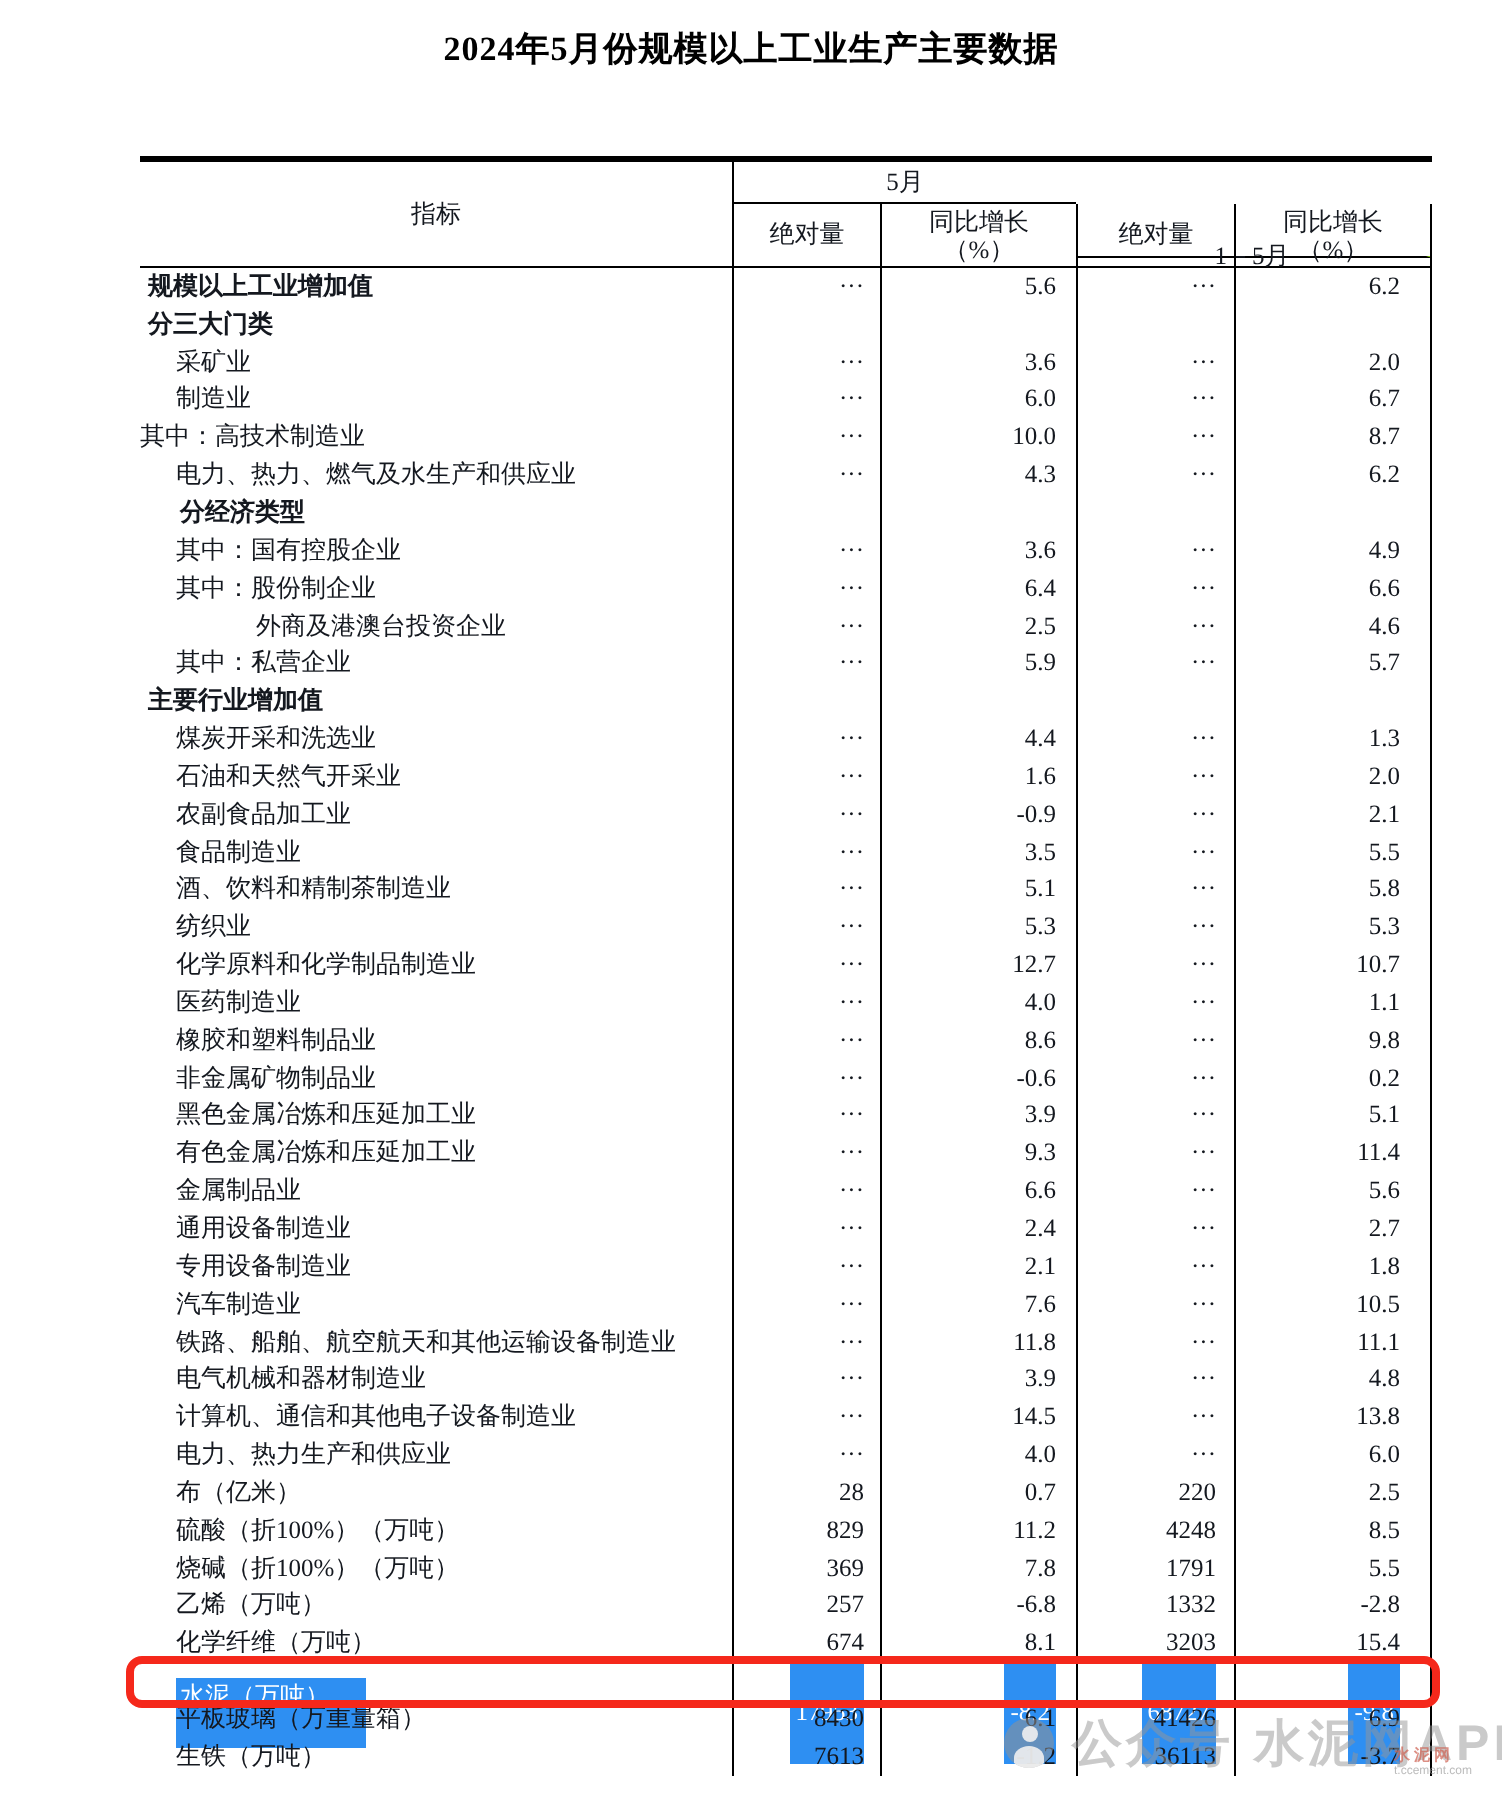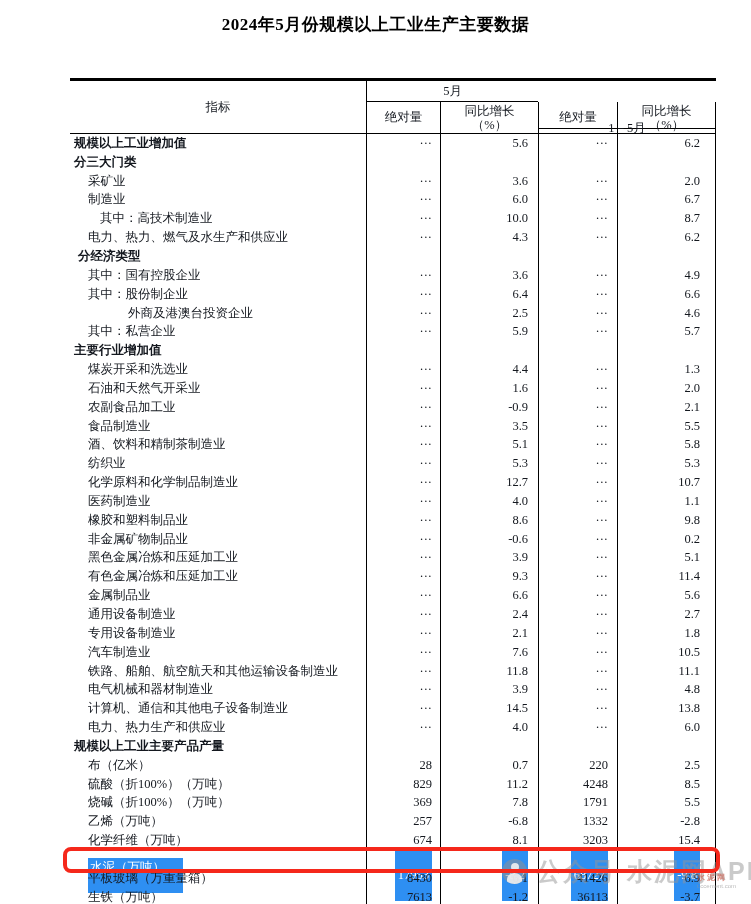--- a/index.html
+++ b/index.html
@@ -18,21 +18,21 @@
   .thead{
     display:grid;
     grid-template-columns:296px 74px 98px 79px 99px;
     grid-template-rows:21px 31px;
     border-top:3px solid #000;border-bottom:1px solid #000;
     font-size:12.5px;
   }
   .thead>div{display:flex;align-items:center;justify-content:center;text-align:center;}
   .h-ind{grid-column:1;grid-row:1/3;}
   .h-may{grid-column:2/4;grid-row:1;border-left:1px solid #000;border-bottom:1px solid #000;}
-  .h-ytd{grid-column:4/6;grid-row:1;border-left:1px solid #000;border-bottom:1px solid #000;border-right:1px solid #84cc16;margin-top:47px;}
+  .h-ytd{grid-column:4/6;grid-row:1;border-left:1px solid #000;border-bottom:1px solid #000;border-right:3px solid #84cc16;margin-top:47px;}
   .h-abs1{grid-column:2;grid-row:2;border-left:1px solid #000;}
   .h-yoy1{grid-column:3;grid-row:2;border-left:1px solid #000;flex-direction:column;line-height:14px;}
   .h-abs2{grid-column:4;grid-row:2;border-left:1px solid #000;}
   .h-yoy2{grid-column:5;grid-row:2;border-left:1px solid #000;border-right:1px solid #000;flex-direction:column;line-height:14px;}
   
   .tbody{position:relative;}
   .row{
     position:relative;
     display:grid;
     grid-template-columns:296px 74px 98px 79px 99px;
@@ -173,21 +173,21 @@
       <div class="cell c-num c3">
             <span class="val">···</span>
           </div>
       <div class="cell c-num c4">
             <span class="val">6.7</span>
           </div>
     </div>
 
     <div class="row">
       <div class="cell c-label">
-            <span class="label-text" style="margin-left: 30px;">其中：高技术制造业</span>
+            <span class="label-text" style="">其中：高技术制造业</span>
           </div>
       <div class="cell c-num c1">
             <span class="val">···</span>
           </div>
       <div class="cell c-num c2">
             <span class="val">10.0</span>
           </div>
       <div class="cell c-num c3">
             <span class="val">···</span>
           </div>
@@ -209,21 +209,21 @@
       <div class="cell c-num c3">
             <span class="val">···</span>
           </div>
       <div class="cell c-num c4">
             <span class="val">6.2</span>
           </div>
     </div>
 
     <div class="row bold">
       <div class="cell c-label">
-            <span class="label-text" style="margin-left: 8px;">分经济类型</span>
+            <span class="label-text" style="margin-left: 20px;">分经济类型</span>
           </div>
       <div class="cell c-num c1"></div>
       <div class="cell c-num c2"></div>
       <div class="cell c-num c3"></div>
       <div class="cell c-num c4"></div>
     </div>
 
     <div class="row">
       <div class="cell c-label">
             <span class="label-text" style="margin-left: 18px;">其中：国有控股企业</span>
@@ -659,29 +659,20 @@
             <span class="val">4.0</span>
           </div>
       <div class="cell c-num c3">
             <span class="val">···</span>
           </div>
       <div class="cell c-num c4">
             <span class="val">6.0</span>
           </div>
     </div>
 
-    <div class="row bold">
-      <div class="cell c-label">
-            <span class="label-text" style="margin-left: 4px;">规模以上工业主要产品产量</span>
-          </div>
-      <div class="cell c-num c1"></div>
-      <div class="cell c-num c2"></div>
-      <div class="cell c-num c3"></div>
-      <div class="cell c-num c4"></div>
-    </div>
 
     <div class="row">
       <div class="cell c-label">
             <span class="label-text" style="margin-left: 18px;">布（亿米）</span>
           </div>
       <div class="cell c-num c1">
             <span class="val">28</span>
           </div>
       <div class="cell c-num c2">
             <span class="val">0.7</span>

